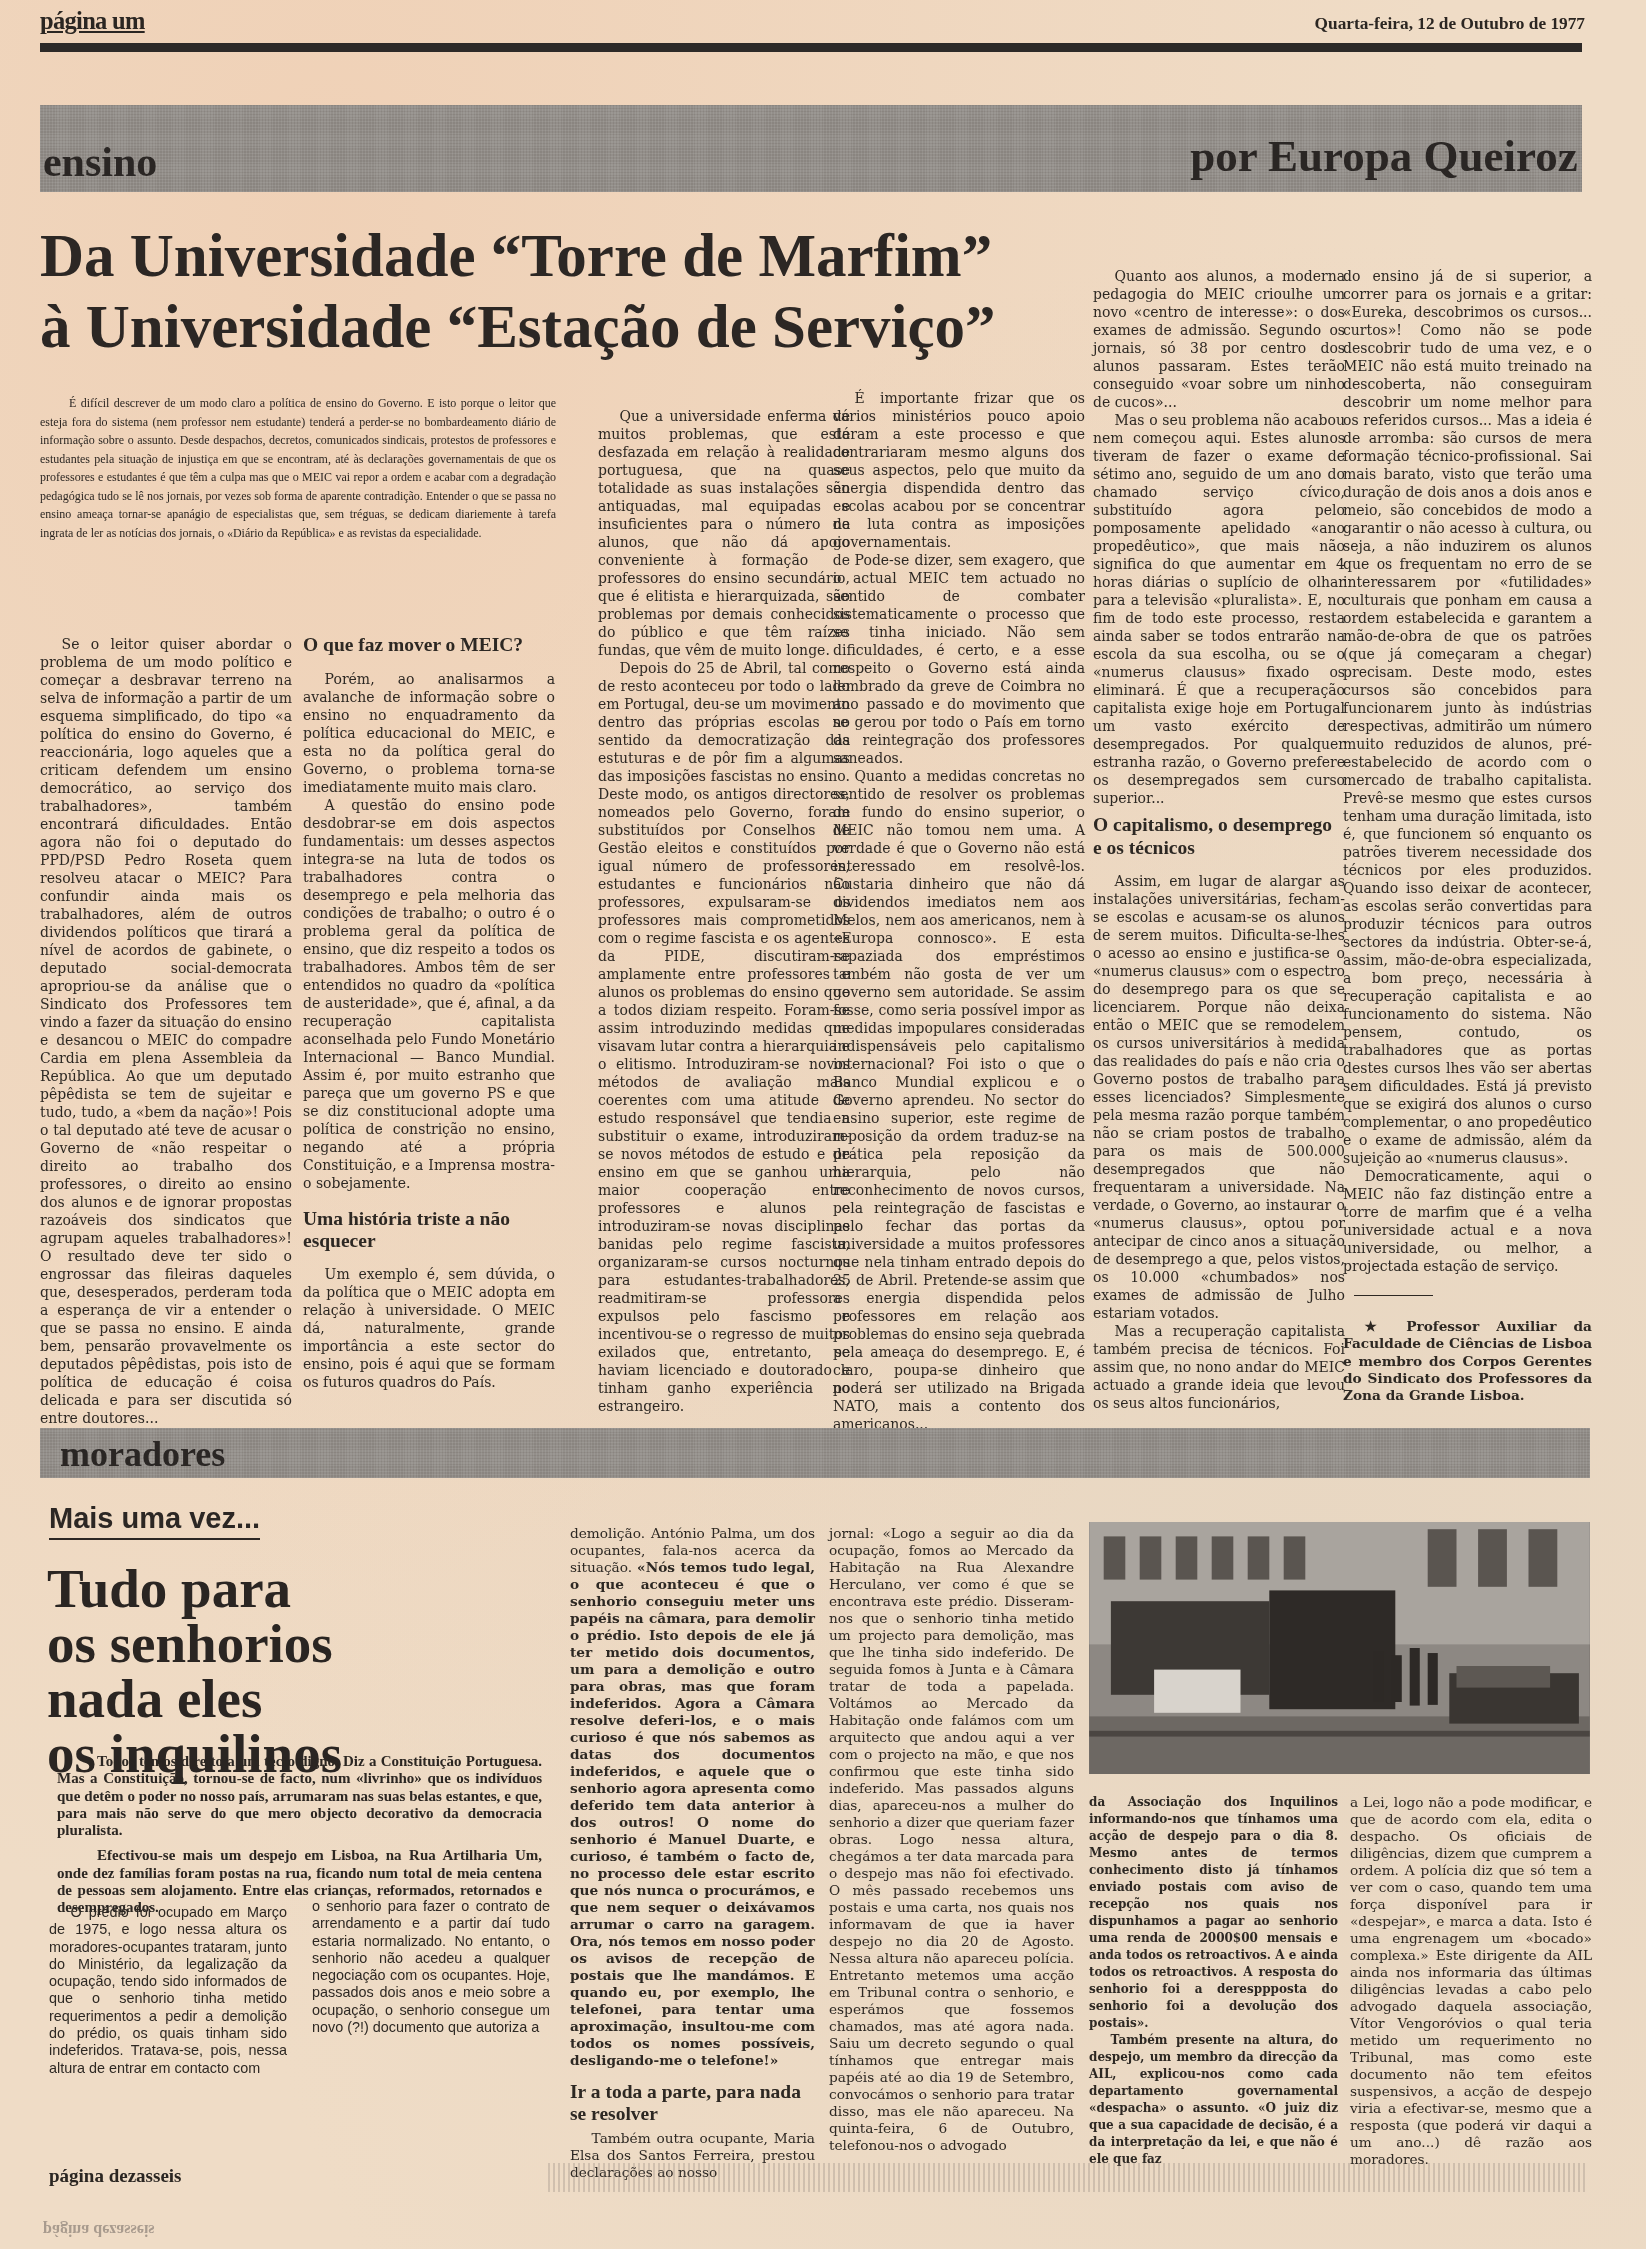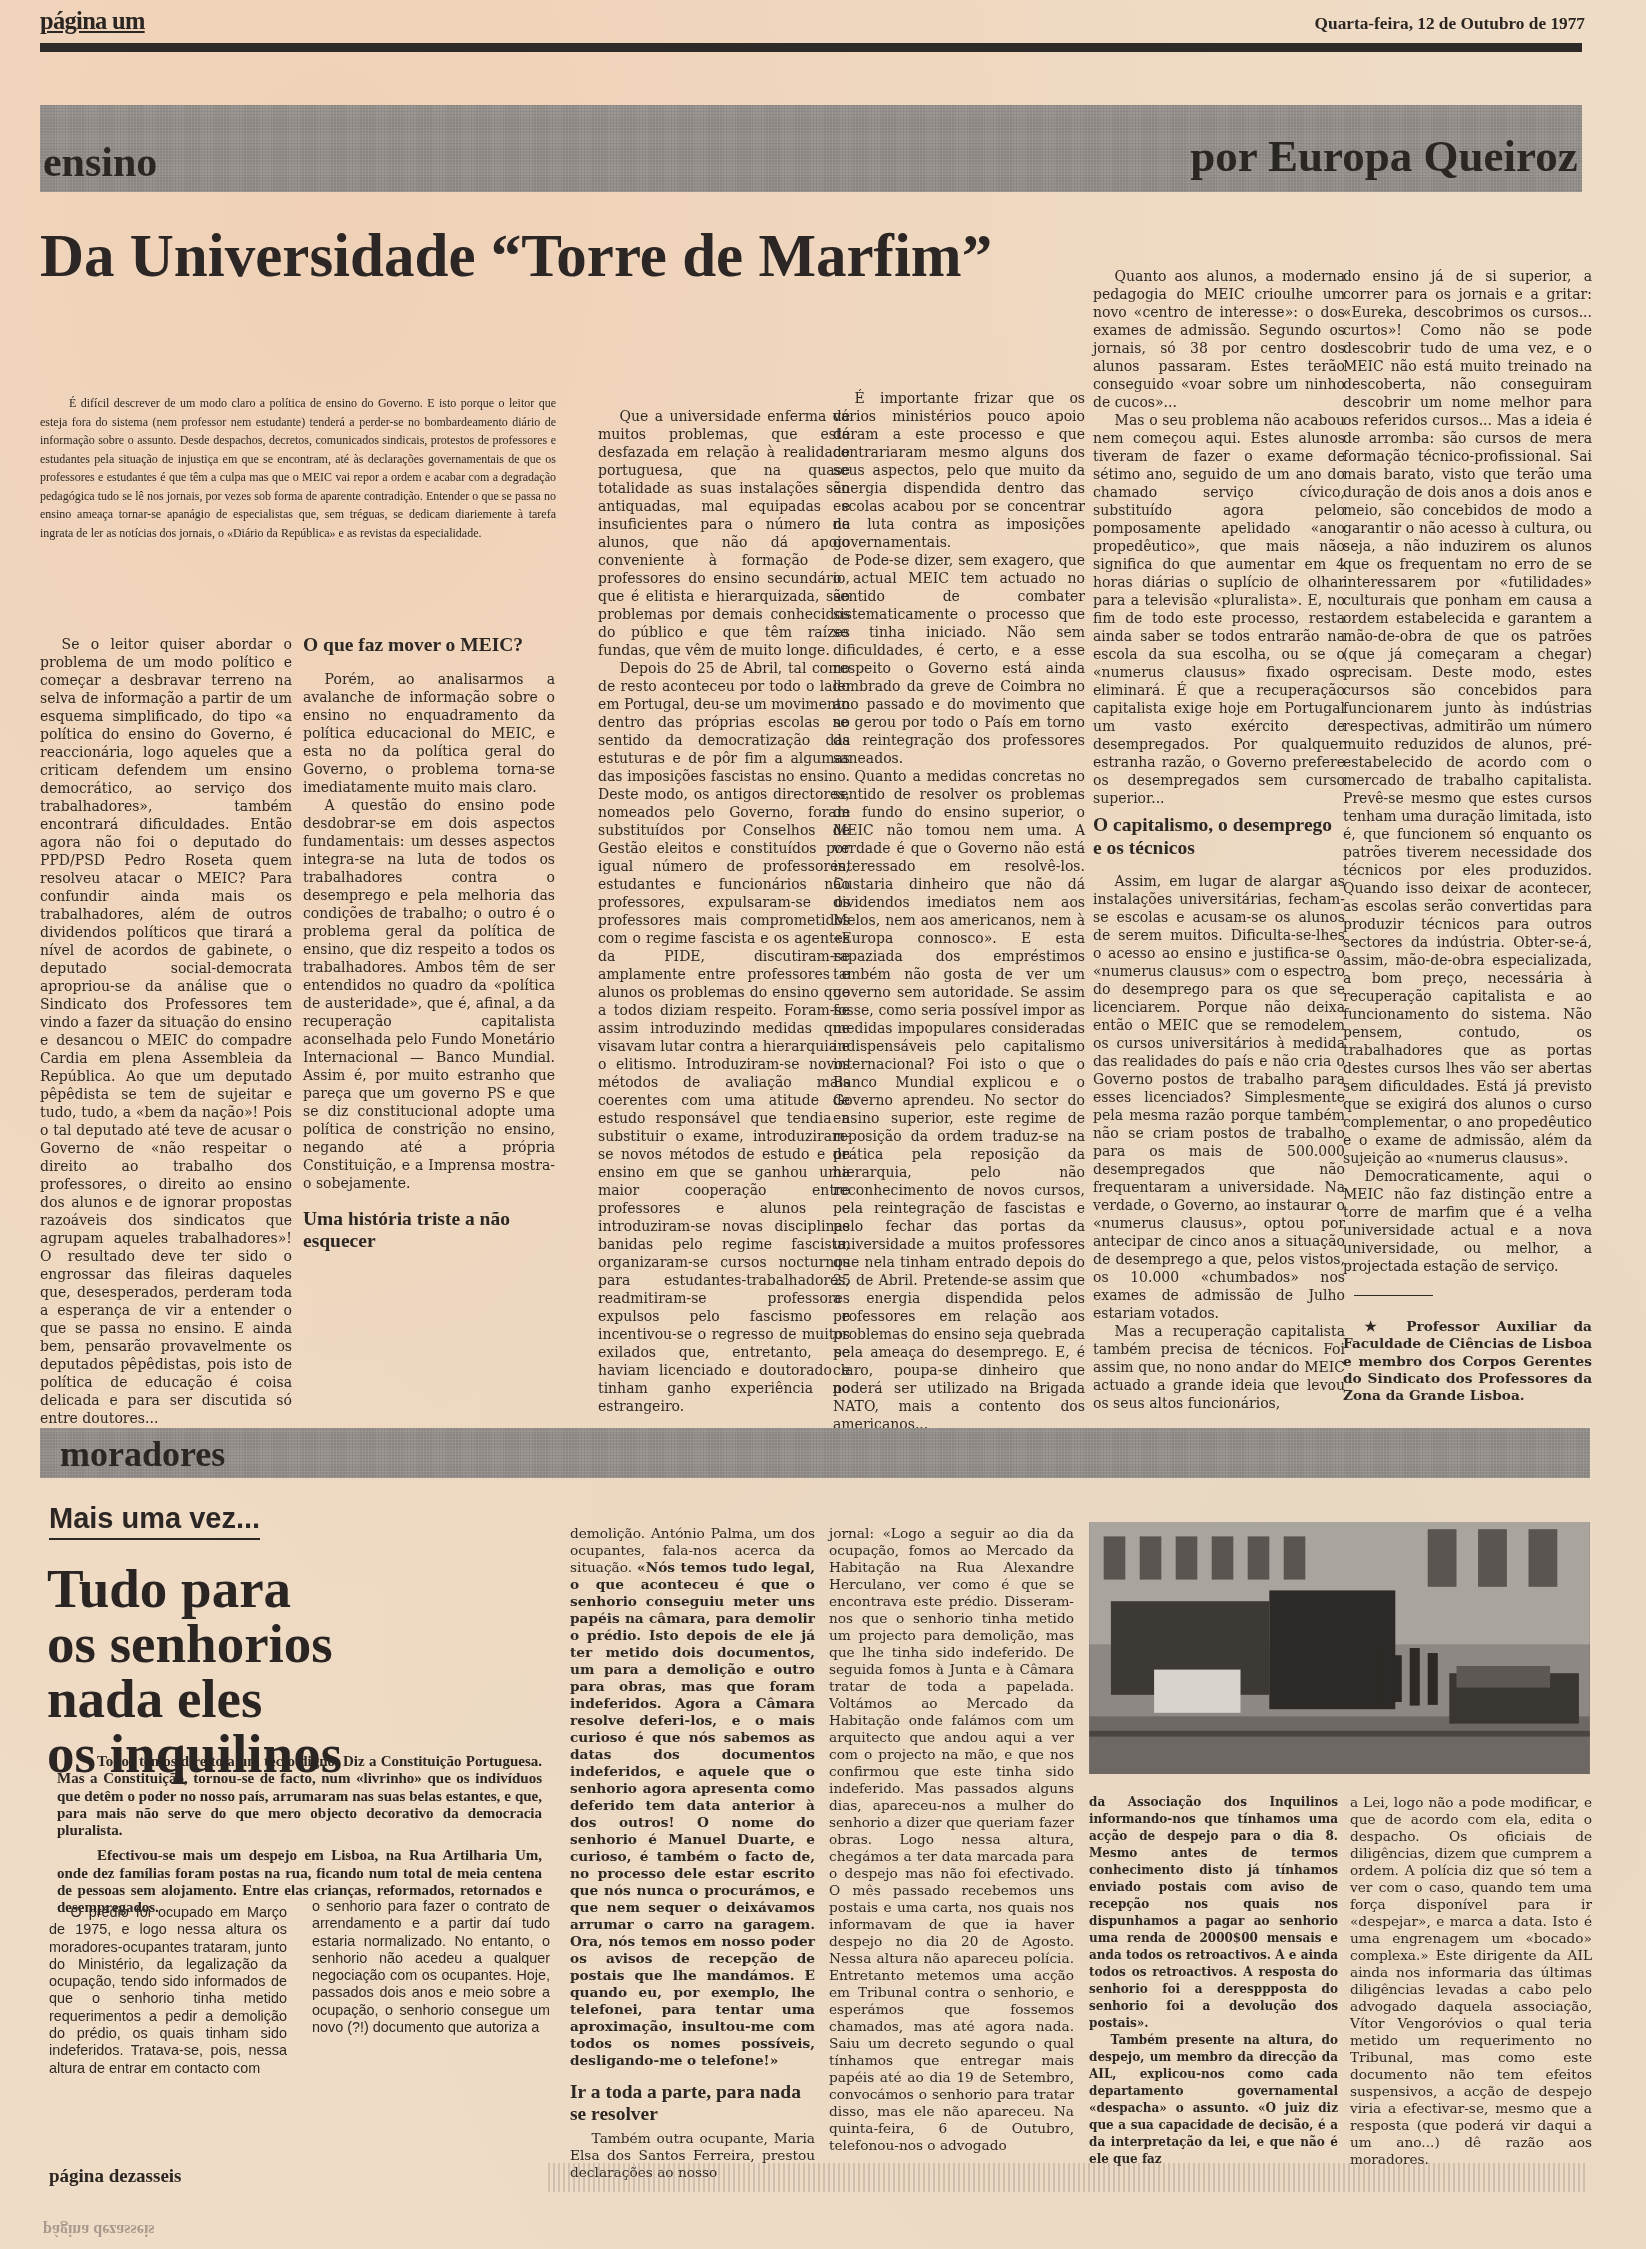--- a/index.html
+++ b/index.html
@@ -52,35 +52,37 @@
 <div class="abs masthead-right">Quarta-feira, 12 de Outubro de 1977</div>
 <div class="abs topbar"></div>
 
 <div class="abs section-band band1">
   <span class="tag">ensino</span>
   <span class="byline">por Europa Queiroz</span>
 </div>
 
 <div class="abs headline1">
   <div>Da Universidade “Torre de Marfim”</div>
+  <div>à Universidade “Estação de Serviço”</div>
 </div>
 
 <div class="abs lead">
   <p>É difícil descrever de um modo claro a política de ensino do Governo. E isto porque o leitor que esteja fora do sistema (nem professor nem estudante) tenderá a perder-se no bombardeamento diário de informação sobre o assunto. Desde despachos, decretos, comunicados sindicais, protestos de professores e estudantes pela situação de injustiça em que se encontram, até às declarações governamentais de que os professores e estudantes é que têm a culpa mas que o MEIC vai repor a ordem e acabar com a degradação pedagógica tudo se lê nos jornais, por vezes sob forma de aparente contradição. Entender o que se passa no ensino ameaça tornar-se apanágio de especialistas que, sem tréguas, se dedicam diariemente à tarefa ingrata de ler as notícias dos jornais, o «Diário da República» e as revistas da especialidade.</p>
 </div>
 
 <div class="col" style="left:40px; top:635px; width:252px;">
   <p>Se o leitor quiser abordar o problema de um modo político e começar a desbravar terreno na selva de informação a partir de um esquema simplificado, do tipo «a política do ensino do Governo, é reaccionária, logo aqueles que a criticam defendem um ensino democrático, ao serviço dos trabalhadores», também encontrará dificuldades. Então agora não foi o deputado do PPD/PSD Pedro Roseta quem resolveu atacar o MEIC? Para confundir ainda mais os trabalhadores, além de outros dividendos políticos que tirará a nível de acordos de gabinete, o deputado social-democrata apropriou-se da análise que o Sindicato dos Professores tem vindo a fazer da situação do ensino e desancou o MEIC do compadre Cardia em plena Assembleia da República. Ao que um deputado pêpêdista se tem de sujeitar e tudo, tudo, a «bem da nação»! Pois o tal deputado até teve de acusar o Governo de «não respeitar o direito ao trabalho dos professores, o direito ao ensino dos alunos e de ignorar propostas razoáveis dos sindicatos que agrupam aqueles trabalhadores»! O resultado deve ter sido o engrossar das fileiras daqueles que, desesperados, perderam toda a esperança de vir a entender o que se passa no ensino. E ainda bem, pensarão provavelmente os deputados pêpêdistas, pois isto de política de educação é coisa delicada e para ser discutida só entre doutores...</p>
 </div>
 
 <div class="col" style="left:303px; top:627px; width:252px;">
   <h3 class="subhead">O que faz mover o MEIC?</h3>
   <p>Porém, ao analisarmos a avalanche de informação sobre o ensino no enquadramento da política educacional do MEIC, e esta no da política geral do Governo, o problema torna-se imediatamente muito mais claro.</p>
   <p>A questão do ensino pode desdobrar-se em dois aspectos fundamentais: um desses aspectos integra-se na luta de todos os trabalhadores contra o desemprego e pela melhoria das condições de trabalho; o outro é o problema geral da política de ensino, que diz respeito a todos os trabalhadores. Ambos têm de ser entendidos no quadro da «política de austeridade», que é, afinal, a da recuperação capitalista aconselhada pelo Fundo Monetário Internacional — Banco Mundial. Assim é, por muito estranho que pareça que um governo PS e que se diz constitucional adopte uma política de constrição no ensino, negando até a própria Constituição, e a Imprensa mostra-o sobejamente.</p>
   <h3 class="subhead" style="margin-top:16px;">Uma história triste a não esquecer</h3>
+  <p>Um exemplo é, sem dúvida, o da política que o MEIC adopta em relação à universidade. O MEIC dá, naturalmente, grande importância a este sector do ensino, pois é aqui que se formam os futuros quadros do País.</p>
 </div>
 
 <div class="col" style="left:598px; top:407px; width:252px;">
   <p>Que a universidade enferma de muitos problemas, que está desfazada em relação à realidade portuguesa, que na quase totalidade as suas instalações são antiquadas, mal equipadas e insuficientes para o número de alunos, que não dá apoio conveniente à formação de professores do ensino secundário, que é elitista e hierarquizada, são problemas por demais conhecidos do público e que têm raízes fundas, que vêm de muito longe.</p>
   <p>Depois do 25 de Abril, tal como de resto aconteceu por todo o lado em Portugal, deu-se um movimento dentro das próprias escolas no sentido da democratização das estuturas e de pôr fim a algumas das imposições fascistas no ensino. Deste modo, os antigos directores, nomeados pelo Governo, foram substituídos por Conselhos de Gestão eleitos e constituídos por igual número de professores, estudantes e funcionários não professores, expulsaram-se os professores mais comprometidos com o regime fascista e os agentes da PIDE, discutiram-se amplamente entre professores e alunos os problemas do ensino que a todos diziam respeito. Foram-se assim introduzindo medidas que visavam lutar contra a hierarquia e o elitismo. Introduziram-se novos métodos de avaliação mais coerentes com uma atitude de estudo responsável que tendia a substituir o exame, introduziram-se novos métodos de estudo e de ensino em que se ganhou uma maior cooperação entre professores e alunos e introduziram-se novas disciplinas banidas pelo regime fascista, organizaram-se cursos nocturnos para estudantes-trabalhadores, readmitiram-se professores expulsos pelo fascismo e incentivou-se o regresso de muitos exilados que, entretanto, se haviam licenciado e doutorado e tinham ganho experiência no estrangeiro.</p>
 </div>
 
 <div class="col" style="left:833px; top:389px; width:252px;">
   <p>É importante frizar que os vários ministérios pouco apoio deram a este processo e que contrariaram mesmo alguns dos seus aspectos, pelo que muito da energia dispendida dentro das escolas acabou por se concentrar na luta contra as imposições governamentais.</p>
   <p>Pode-se dizer, sem exagero, que o actual MEIC tem actuado no sentido de combater sistematicamente o processo que se tinha iniciado. Não sem dificuldades, é certo, e a esse respeito o Governo está ainda lembrado da greve de Coimbra no ano passado e do movimento que se gerou por todo o País em torno da reintegração dos professores saneados.</p>

